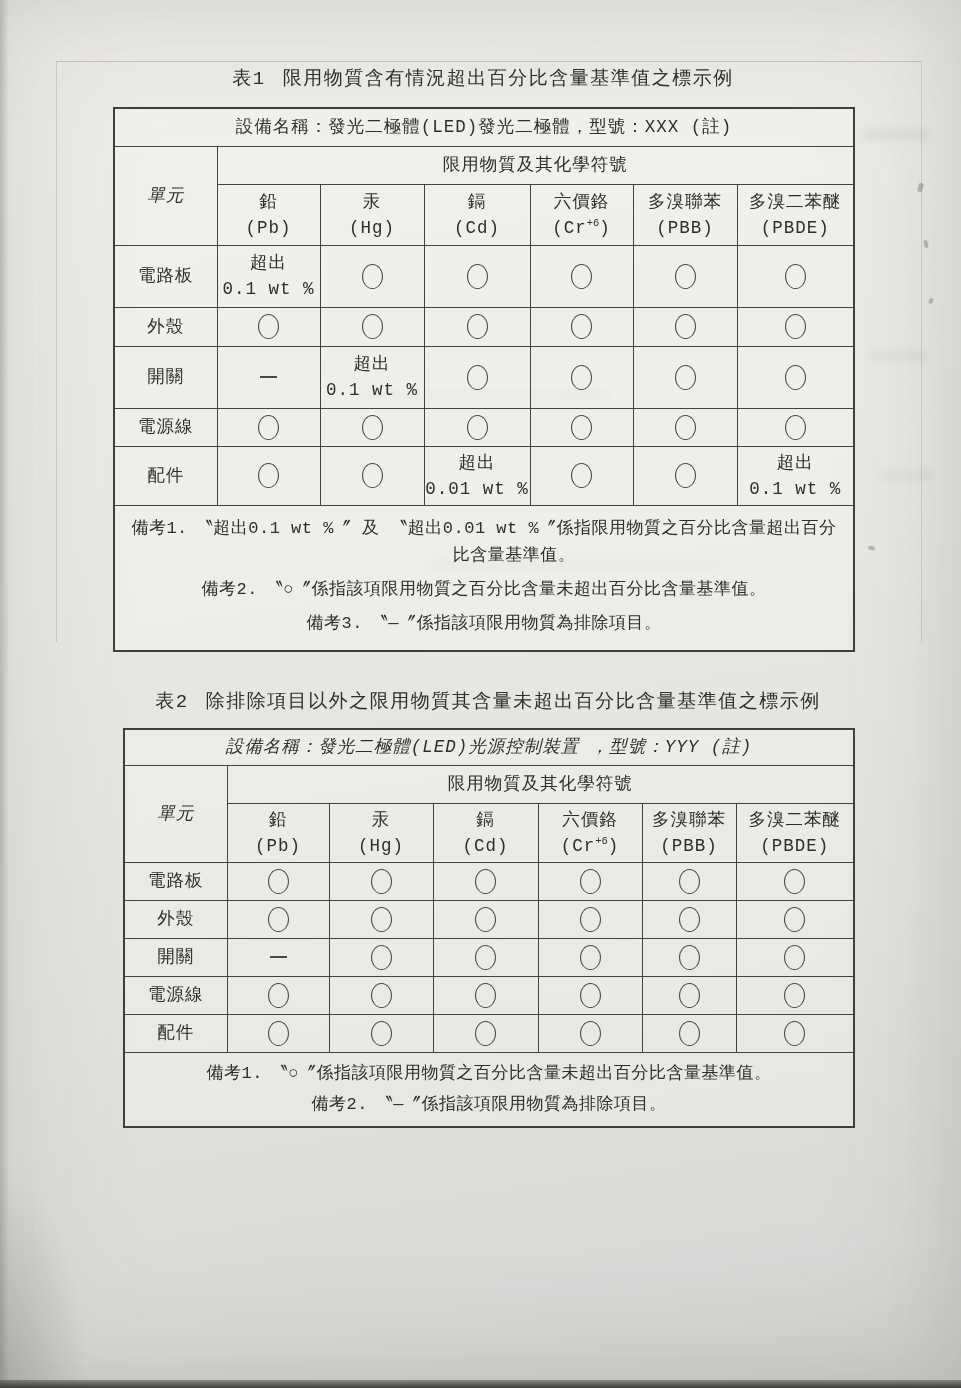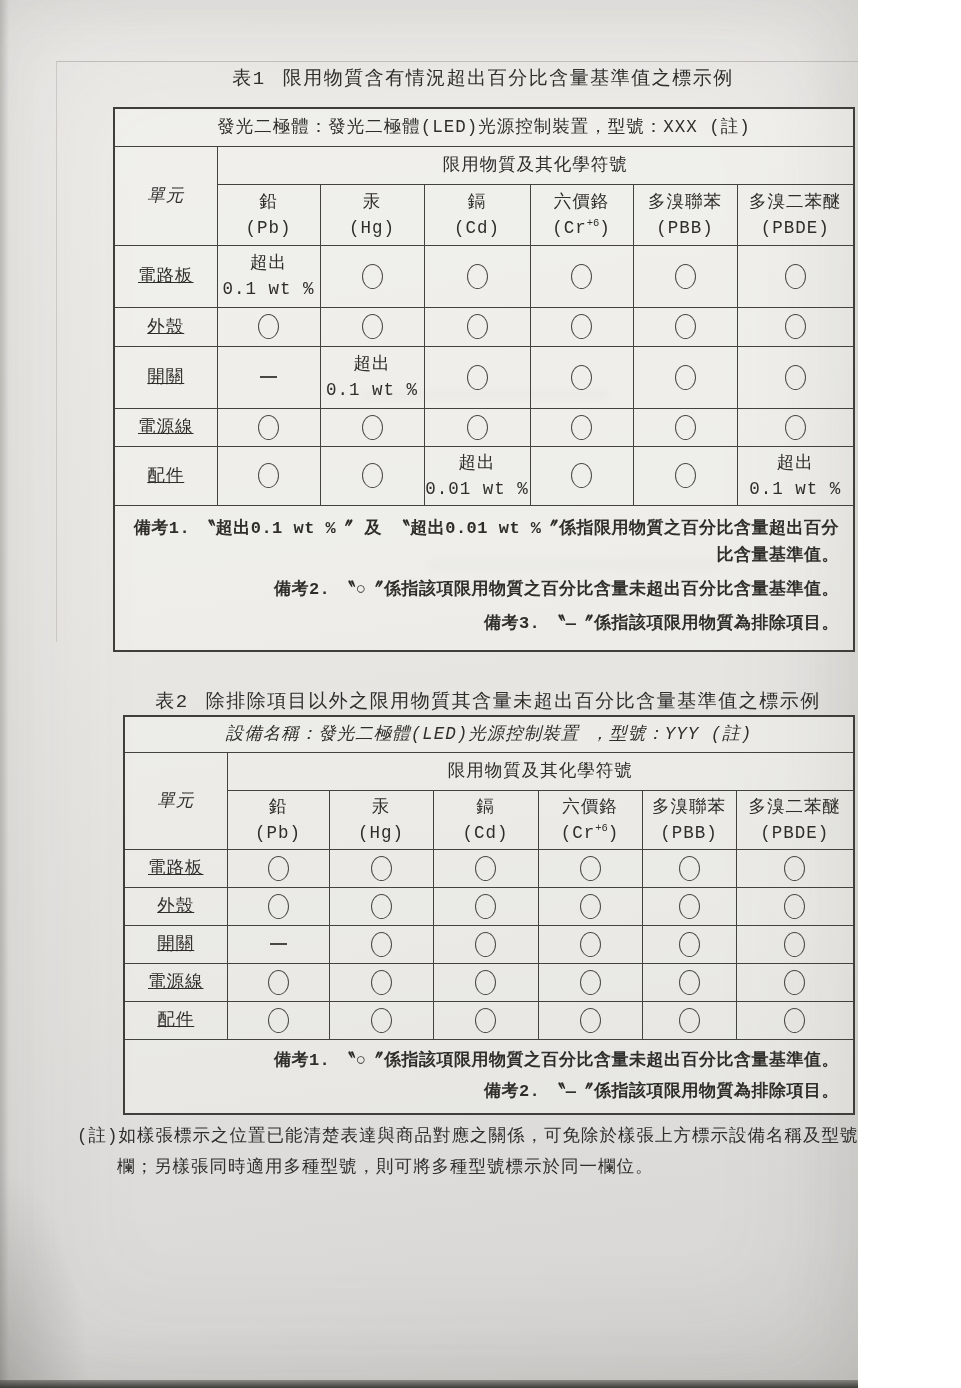--- a/index.html
+++ b/index.html
@@ -2,21 +2,21 @@
 <html><head>
 <meta charset="utf-8">
 <style>
   html,body{margin:0;padding:0;}
   body{
     width:961px;height:1388px;overflow:hidden;
     font-family:"Liberation Mono","DejaVu Sans Mono",serif;
     color:#2f2e2b;
   }
   .page{
-    position:relative;width:858px;height:1388px;overflow:hidden;
+    position:relative;width:961px;height:1388px;overflow:hidden;
     background:linear-gradient(172deg,#edecE9 0%,#e9e8e5 38%,#e2e1de 68%,#d9d8d6 90%,#cfcecb 100%);
   }
   .vignette{
     position:absolute;inset:0;pointer-events:none;
     box-shadow:inset 0 0 140px rgba(110,108,100,0.16), inset -18px 0 60px rgba(120,118,110,0.10);
   }
   .left-shade{
     position:absolute;left:0;top:0;width:9px;height:100%;
     background:linear-gradient(90deg,rgba(105,103,97,0.30),rgba(105,103,97,0));
   }
@@ -48,45 +48,45 @@
   .bleed.b5{left:430px;top:560px;width:290px;height:10px;opacity:0.045;}
 
   .table-block{position:absolute;}
   .tb1{left:113px;top:67px;width:740px;}
   .tb2{left:123px;top:690px;width:730px;}
   .table-title{
     text-align:center;font-size:19px;letter-spacing:1.5px;
     height:25px;line-height:25px;white-space:nowrap;
   }
   .tb1 .table-title{margin-bottom:15px;}
-  .tb2 .table-title{}
+  .tb2 .table-title{margin-bottom:13px;}
   .t-label{margin-right:17px;}
 
   table.rohs{
     border-collapse:collapse;table-layout:fixed;width:100%;
     border:2.2px solid #403e3a;
     background:rgba(247,246,242,0.38);
   }
   table.rohs td{
     border:1.4px solid #44423e;
     text-align:center;vertical-align:middle;
     font-size:17.5px;line-height:26px;letter-spacing:1px;
     padding:0;
   }
   td.device-cell{border-bottom-width:2.2px;font-size:18px;letter-spacing:1.5px;}
   td.subst-head{letter-spacing:6px;font-size:18px;}
   td.unit-head{letter-spacing:3px;font-size:18px;border-bottom:4px double #44423e;font-style:italic;}
   td.col-head{border-bottom:4px double #44423e;line-height:27px;}
-  td.unit-cell{text-align:left;padding-left:10px;letter-spacing:1.5px;font-size:18px;text-decoration:underline;}
+  td.unit-cell{text-align:left;padding-left:10px;letter-spacing:1.5px;font-size:18px;}
   td.notes-cell{border-top-width:2.2px;text-align:left;vertical-align:top;}
   .tb1 td.notes-cell{padding:9px 14px 6px 14px;}
   .tb2 td.notes-cell{padding:7px 14px 4px 14px;}
   .note{
     font-size:17px;line-height:27px;letter-spacing:0.5px;
-    padding-left:60px;text-indent:-60px;text-align:right;font-weight:bold;
+    padding-left:60px;text-indent:-60px;text-align:center;
   }
   .tb1 .note{margin-bottom:7px;}
   .tb2 .note{margin-bottom:4px;}
   .note-id{margin-right:8px;}
 
   sup{font-size:10.5px;vertical-align:super;line-height:0;letter-spacing:0;}
   .circ{
     display:inline-block;width:19px;height:23px;
     border:1.6px solid #4a4843;border-radius:50%;
     vertical-align:middle;background:transparent;
@@ -144,21 +144,21 @@
         <col style="width:103px">
           <col style="width:103px">
           <col style="width:104px">
           <col style="width:106px">
           <col style="width:103px">
           <col style="width:104px">
           <col style="width:117px">
       </colgroup>
       <tbody>
           <tr class="r-device">
-        <td colspan="7" class="device-cell">發光二極體：發光二極體(LED)光源控制裝置，型號：XXX (註)</td>
+        <td colspan="7" class="device-cell">設備名稱：發光二極體(LED)發光二極體，型號：XXX (註)</td>
       </tr>
       <tr class="r-subst">
         <td rowspan="2" class="unit-head">單元</td>
         <td colspan="6" class="subst-head">限用物質及其化學符號</td>
       </tr>
       <tr class="r-colhead">
         <td class="col-head">鉛<br>(Pb)</td>
         <td class="col-head">汞<br>(Hg)</td>
         <td class="col-head">鎘<br>(Cd)</td>
         <td class="col-head">六價鉻<br>(Cr<sup>+6</sup>)</td>
@@ -299,16 +299,15 @@
       <tr class="r-notes">
         <td colspan="7" class="notes-cell">
           <div class="note"><span class="note-id">備考1.</span><span class="note-text">〝○〞係指該項限用物質之百分比含量未超出百分比含量基準值。</span></div>
           <div class="note"><span class="note-id">備考2.</span><span class="note-text">〝—〞係指該項限用物質為排除項目。</span></div>
         </td>
       </tr>
     </tbody>
       </table>
   </div>
 
-  <div class="footnote">(註)如樣張標示之位置已能清楚表達與商品對應之關係，可免除於樣張上方標示設備名稱及型號一<br>欄；另樣張同時適用多種型號，則可將多種型號標示於同一欄位。</div>
 
   <div class="scanner-strip"></div>
 </div>
 
 </body></html>

